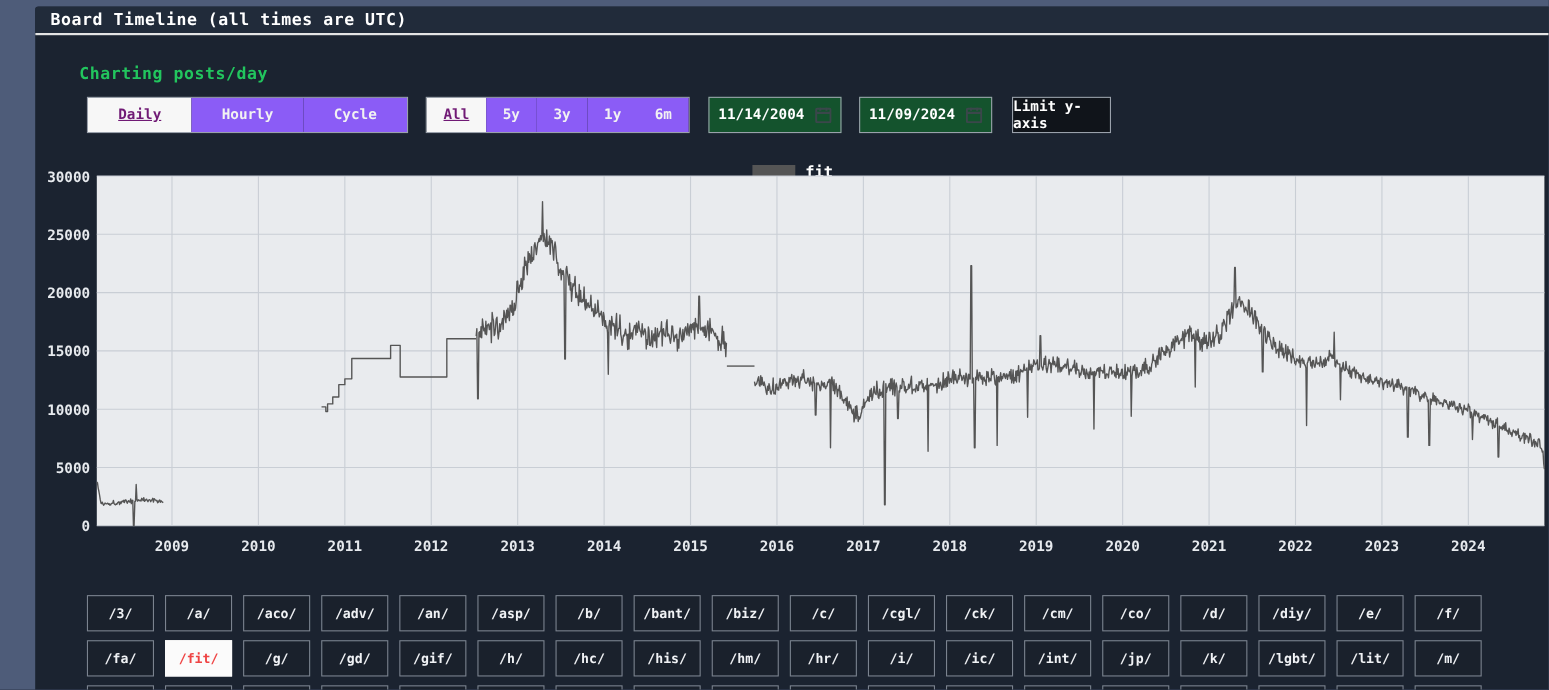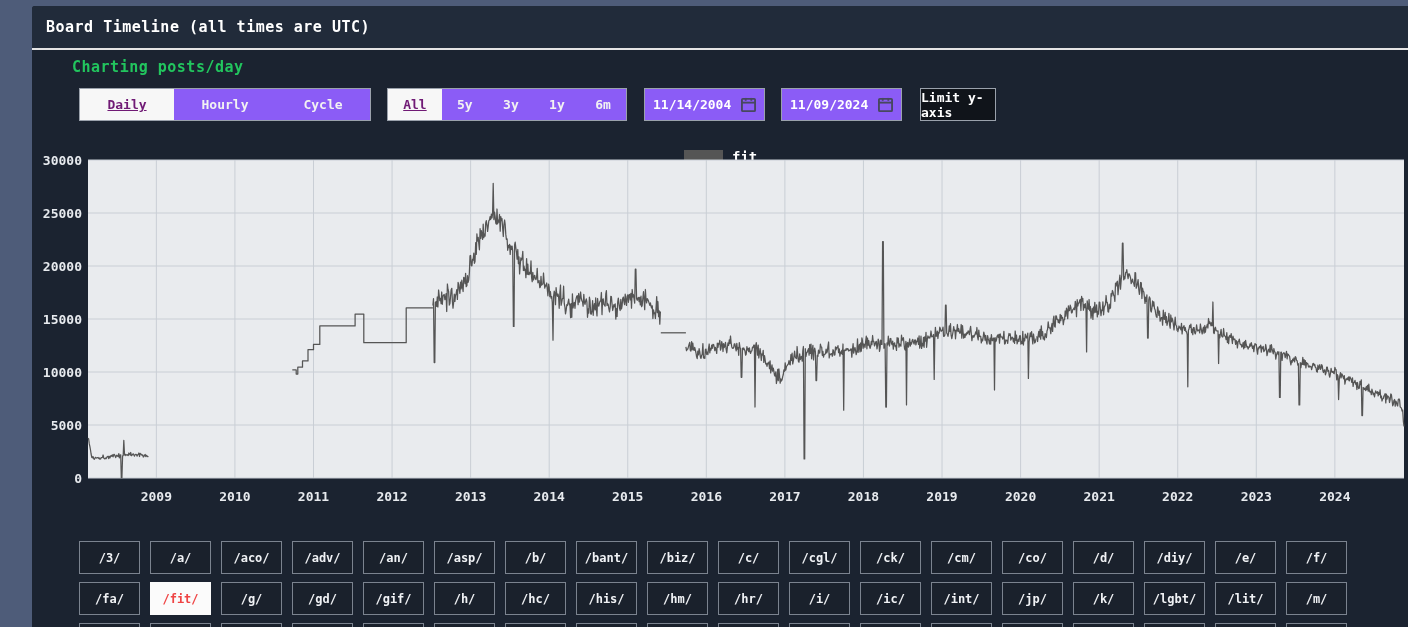--- a/index.html
+++ b/index.html
@@ -9,21 +9,21 @@
     font-family:"DejaVu Sans Mono","Liberation Mono",monospace;
     position:relative;
   }
   #panel {
     position:absolute; left:32px; top:6px; right:0; bottom:0;
     background:#1b2330;
     border-top-left-radius:3px;
     overflow:hidden;
   }
   #titlebar {
-    height:44px; background:#212b3a;
+    height:26px; background:#212b3a;
     border-bottom:2px solid #e4e4e4;
     display:flex; align-items:center;
     padding-left:14px;
   }
   #titlebar .title { color:#ffffff; font-size:15px; font-weight:bold; letter-spacing:0.5px; }
   .subtitle {
     position:absolute; left:40px; top:52px;
     color:#22c55e; font-size:15px; font-weight:bold; letter-spacing:0.5px;
   }
   .btn-group {
@@ -33,21 +33,21 @@
   .btn {
     flex:1 1 auto; display:flex; align-items:center; justify-content:center;
     background:#8b5cf6; color:#f2f2f2;
     font-size:13px; font-weight:bold; cursor:pointer;
     padding:0 10px; white-space:nowrap;
   }
   .btn.active { background:#f7f7f7; color:#701a75; }
   .btn.active .lbl { text-decoration:underline; }
   .input-box {
     position:absolute; top:82px; height:33px; width:121px;
-    border:1px solid #9aa1ab; background:#8b5cf6;
+    border:1px solid #9aa1ab; background:#14532d;
     color:#ffffff; font-size:13px; font-weight:bold;
     display:flex; align-items:center; padding:0 8px;
   }
   .input-box .cal {
     margin-left:auto; width:15px; height:15px; display:block; opacity:0.9;
   }
   .single-btn {
     position:absolute; top:82px; height:33px;
     border:1px solid #9aa1ab; background:#10141a;
     color:#ffffff; font-size:13px; font-weight:bold;
@@ -126,21 +126,21 @@
   <div class="input-box" style="left:749px;">
     <span>11/09/2024</span>
     <svg class="cal" viewBox="0 0 16 16">
       <rect x="1" y="2" width="14" height="13" rx="1" fill="none" stroke="#40464f" stroke-width="2"></rect>
       <line x1="1" y1="6" x2="15" y2="6" stroke="#40464f" stroke-width="2"></line>
       <line x1="5" y1="1" x2="5" y2="4" stroke="#40464f" stroke-width="2"></line>
       <line x1="11" y1="1" x2="11" y2="4" stroke="#40464f" stroke-width="2"></line>
     </svg>
   </div>
 
-  <div class="single-btn" style="left:888px;width:76px;">
+  <div class="single-btn" style="left:888px;width:90px;">
     <span>Limit y-axis</span>
   </div>
 
   <div class="legend">
     <span class="swatch" style="background: rgb(85, 85, 85);"></span>
     <span class="legend-label">fit</span>
   </div>
 
   <div id="chart-wrap">
     <svg id="chart-svg" width="1376" height="380">

